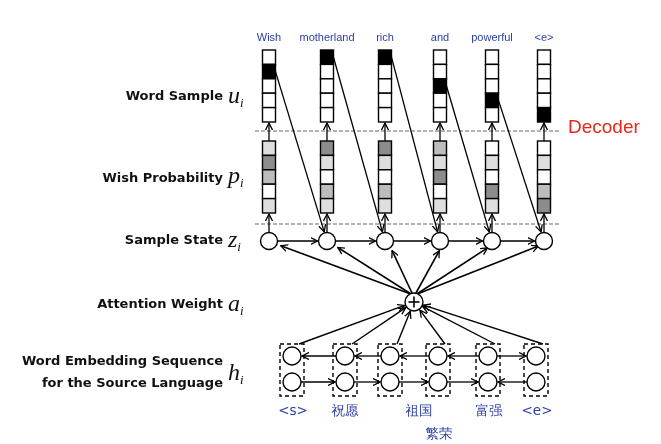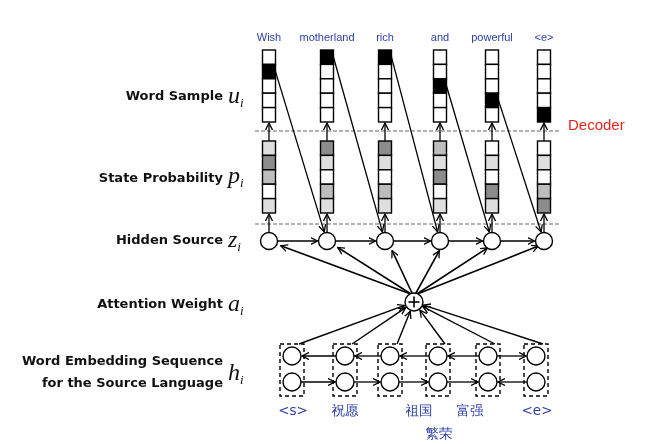--- a/index.html
+++ b/index.html
@@ -2,29 +2,29 @@
 <html><head>
 <meta charset="utf-8">
 <style>
   html, body { margin: 0; padding: 0; background: #ffffff; }
   body { width: 661px; height: 444px; position: relative; overflow: hidden; font-family: "Liberation Sans", sans-serif; }
   .row-label { position: absolute; right: 438px; font-family: "DejaVu Sans", sans-serif; font-weight: bold; font-size: 13px; color: #111; text-align: center; white-space: nowrap; line-height: 16px; }
   .sym { position: absolute; font-family: Liberation Serif, serif; font-style: italic; font-size: 24px; color: #111; line-height: 24px; }
   .sym sub { font-size: 13px; vertical-align: -4px; }
   .tgt-word { position: absolute; top: 31px; font-family: "Liberation Sans", sans-serif; font-size: 11px; color: #2b3ea6; transform: translateX(-50%); white-space: nowrap; }
   .src-word { position: absolute; top: 402px; font-family: "DejaVu Sans", sans-serif; font-size: 13.5px; color: #2b3ea6; transform: translateX(-50%); white-space: nowrap; }
-  .decoder { position: absolute; left: 568px; top: 116px; font-family: "Liberation Sans", sans-serif; font-size: 15px; color: #e8261a; }
+  .decoder { position: absolute; left: 568px; top: 116px; font-family: "Liberation Sans", sans-serif; font-size: 19px; color: #e8261a; }
   svg { position: absolute; left: 0; top: 0; }
 </style>
 </head>
 <body>
 
 <div class="row-label" style="top:88px;">Word Sample</div>
-<div class="row-label" style="top:170px;">State Probability</div>
-<div class="row-label" style="top:232px;">Hidden Source</div>
+<div class="row-label" style="top:170px;">Wish Probability</div>
+<div class="row-label" style="top:232px;">Sample State</div>
 <div class="row-label" style="top:296px;">Attention Weight</div>
 <div class="row-label" style="top:353px;">Word Embedding Sequence</div>
 <div class="row-label" style="top:375px;margin-left:28px;">for the Source Language</div>
 
 <div class="sym" style="left:228px; top:83px;"><span>u</span><sub>i</sub></div>
 <div class="sym" style="left:228px; top:163px;"><span>p</span><sub>i</sub></div>
 <div class="sym" style="left:228px; top:227px;"><span>z</span><sub>i</sub></div>
 <div class="sym" style="left:228px; top:291px;"><span>a</span><sub>i</sub></div>
 <div class="sym" style="left:228px; top:360px;"><span>h</span><sub>i</sub></div>
 
@@ -34,21 +34,21 @@
 <div class="tgt-word" style="left:327px;">motherland</div>
 <div class="tgt-word" style="left:385px;">rich</div>
 <div class="tgt-word" style="left:440px;">and</div>
 <div class="tgt-word" style="left:492px;">powerful</div>
 <div class="tgt-word" style="left:544px;">&lt;e&gt;</div>
 
 <div class="src-word" style="left:293px;">&lt;s&gt;</div>
 <div class="src-word" style="left:345px;">祝愿</div>
 <div class="src-word" style="left:373px;margin-left:46px;">祖国</div>
 <div class="src-word" style="left:439px;margin-top:23px;">繁荣</div>
-<div class="src-word" style="left:470px;">富强</div>
+<div class="src-word" style="left:489px;">富强</div>
 <div class="src-word" style="left:537px;">&lt;e&gt;</div>
 
 <svg id="diagram" width="661" height="444" viewBox="0 0 661 444" xmlns="http://www.w3.org/2000/svg">
   <defs>
     <marker id="arr" markerWidth="8" markerHeight="8" refX="7" refY="4" orient="auto" markerUnits="userSpaceOnUse">
       <path d="M0,0.5 L7,4 L0,7.5" fill="none" stroke="#000" stroke-width="1.3"></path>
     </marker>
   </defs>
   <g id="g-lines">
       <line x1="255" y1="131" x2="560" y2="131" stroke="#999" stroke-width="1.6" stroke-dasharray="4,2"></line>

